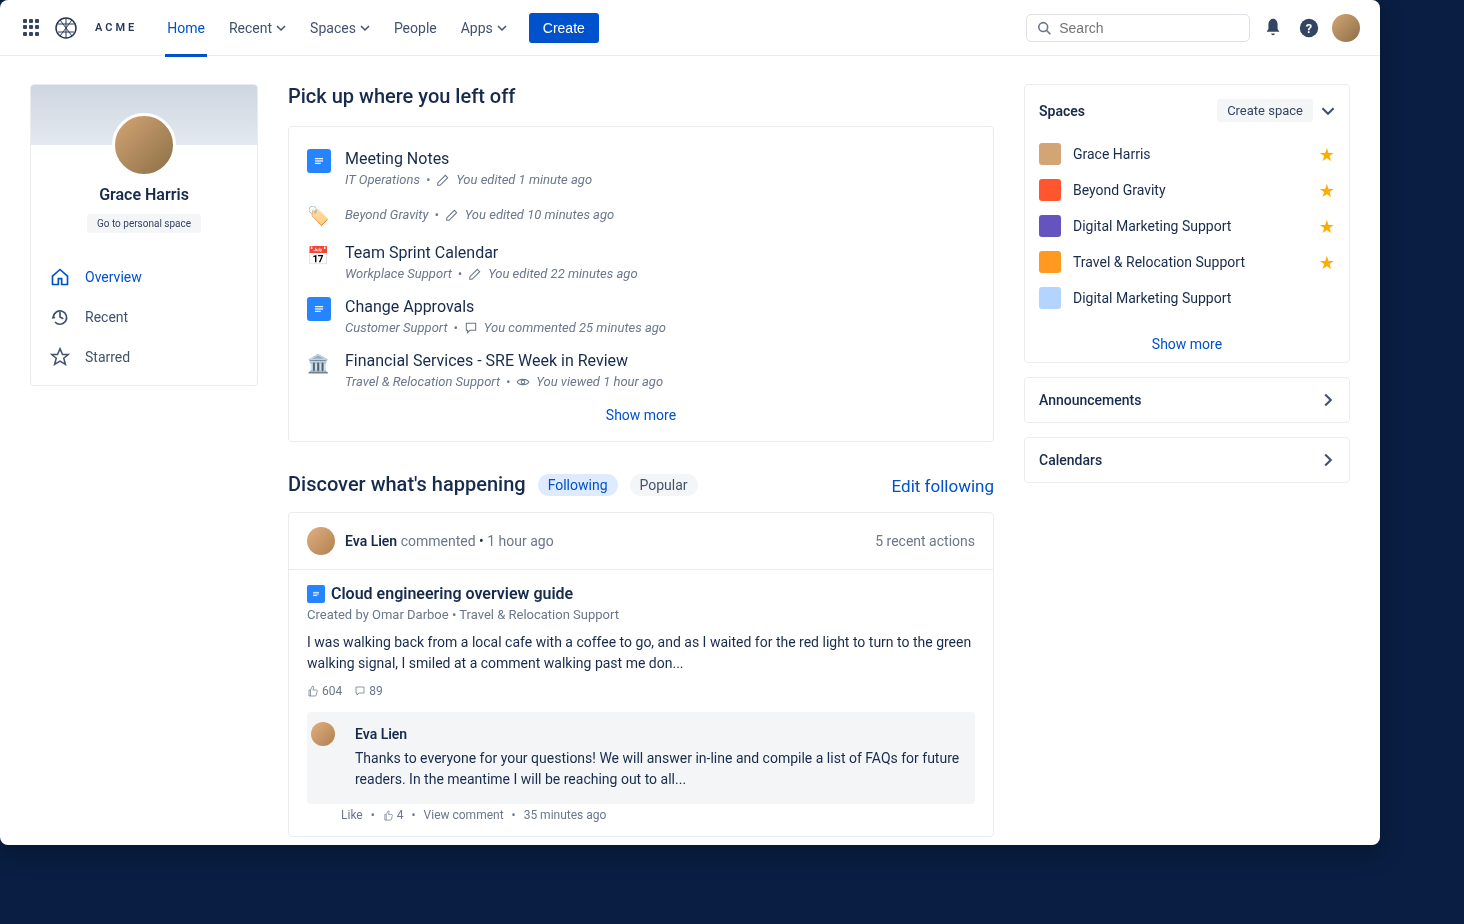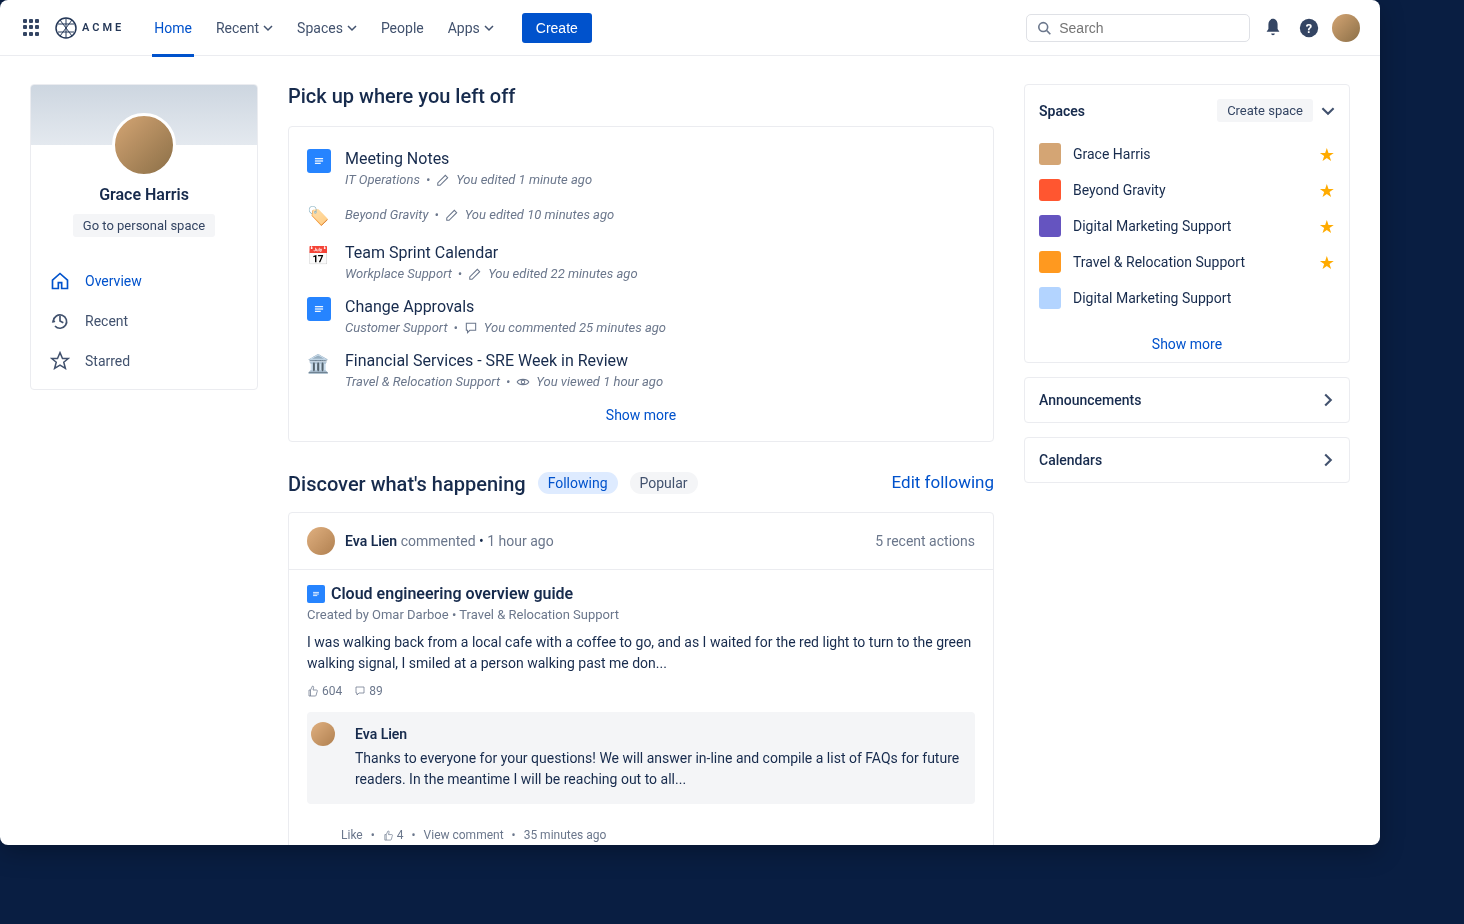--- a/index.html
+++ b/index.html
@@ -5,65 +5,65 @@
 * { box-sizing: border-box; margin: 0; padding: 0; }
 body { font-family: -apple-system, BlinkMacSystemFont, "Segoe UI", Roboto, sans-serif; background: #fff; color: #172B4D; font-size: 14px; }
 .frame { width: 1380px; height: 845px; margin: 0; background: #fff; border-radius: 8px; overflow: hidden; box-shadow: 0 8px 24px rgba(0,0,0,0.25); }
 .outer { background: #091E42; padding: 0 0 0 0; width: 1464px; height: 924px; display: flex; align-items: flex-start; justify-content: flex-start; }
 
 
 .topnav { display: flex; align-items: center; height: 56px; border-bottom: 1px solid #EBECF0; padding: 0 20px; }
 .topnav-left { display: flex; align-items: center; gap: 4px; }
 .apps-icon { width: 24px; height: 24px; display: flex; flex-wrap: wrap; gap: 2px; padding: 3px; cursor: pointer; }
 .apps-icon span { width: 4px; height: 4px; background: #344563; border-radius: 1px; }
-.logo { display: flex; align-items: center; gap: 4px; margin-left: 6px; margin-right: 16px; cursor: pointer; }
+.logo { display: flex; align-items: center; gap: 17px; margin-left: 6px; margin-right: 16px; cursor: pointer; }
 .logo-mark { width: 24px; height: 24px; }
 .logo-text { font-weight: 600; letter-spacing: 3px; font-size: 11px; color: #253858; }
 .nav-items { display: flex; align-items: center; gap: 4px; }
 .nav-item { padding: 6px 10px; color: #42526E; font-size: 14px; cursor: pointer; border-radius: 3px; display: flex; align-items: center; gap: 4px; position: relative; }
 .nav-item.active { color: #0052CC; }
 .nav-item.active::after { content: ""; position: absolute; left: 8px; right: 8px; bottom: -15px; height: 3px; background: #0052CC; }
 .chev { width: 10px; height: 10px; }
-.create-btn { margin-left: 14px; background: #0052CC; color: #fff; border: none; padding: 7px 14px; border-radius: 3px; font-size: 14px; cursor: pointer; font-weight: 500; }
+.create-btn { margin-left: 8px; background: #0052CC; color: #fff; border: none; padding: 7px 14px; border-radius: 3px; font-size: 14px; cursor: pointer; font-weight: 500; }
 .topnav-right { margin-left: auto; display: flex; align-items: center; gap: 10px; }
 .search { display: flex; align-items: center; border: 1px solid #DFE1E6; border-radius: 5px; padding: 5px 10px; width: 224px; background: #fff; }
 .search input { border: none; outline: none; font-size: 14px; margin-left: 8px; width: 100%; color: #6B778C; }
 .icon-btn { width: 26px; height: 26px; display: flex; align-items: center; justify-content: center; cursor: pointer; color: #344563; }
 .avatar-sm { width: 28px; height: 28px; border-radius: 50%; background: linear-gradient(135deg,#d4a574,#8b6f47); cursor: pointer; }
 
 
 .content { display: flex; gap: 30px; padding: 28px 30px; }
 .col-left { width: 228px; flex-shrink: 0; }
 .col-main { flex: 1; min-width: 0; }
 .col-right { width: 326px; flex-shrink: 0; }
 
 
 .profile-card { border: 1px solid #EBECF0; border-radius: 4px; overflow: hidden; }
 .profile-banner { height: 60px; background: linear-gradient(to bottom, #cdd6e0, #e4e9ef); position: relative; }
 .profile-avatar { width: 64px; height: 64px; border-radius: 50%; border: 3px solid #fff; background: linear-gradient(135deg,#d4a574,#8b6f47); position: absolute; left: 50%; transform: translateX(-50%); top: 28px; }
 .profile-body { padding: 40px 12px 16px; text-align: center; }
 .profile-name { font-size: 16px; font-weight: 600; color: #172B4D; }
-.profile-link { display: inline-block; margin-top: 10px; background: #F4F5F7; padding: 4px 10px; border-radius: 3px; font-size: 13px; color: #344563; cursor: pointer; }
+.profile-link { display: inline-block; margin-top: 10px; background: #F4F5F7; padding: 4px 10px; border-radius: 3px; font-size: 10px; color: #344563; cursor: pointer; }
 .side-nav { padding: 8px; }
 .side-nav-item { display: flex; align-items: center; gap: 14px; padding: 9px 10px; color: #42526E; cursor: pointer; border-radius: 3px; }
 .side-nav-item.active { color: #0052CC; background: transparent; }
 .side-nav-item .ico { width: 22px; height: 22px; display: flex; align-items: center; justify-content: center; }
 
 
 .section-title { font-size: 20px; font-weight: 500; color: #172B4D; margin-bottom: 18px; }
 .panel { border: 1px solid #EBECF0; border-radius: 4px; padding: 14px 18px; }
 .doc-row { display: flex; gap: 14px; padding: 8px 0; }
 .doc-icon { width: 24px; height: 24px; flex-shrink: 0; display: flex; align-items: center; justify-content: center; font-size: 18px; }
 .doc-icon.page { background: #2684FF; border-radius: 3px; }
 .doc-icon.page svg { fill: #fff; }
 .doc-title { font-size: 16px; font-weight: 400; color: #172B4D; cursor: pointer; }
 .doc-meta { font-size: 13px; color: #6B778C; margin-top: 4px; display: flex; align-items: center; gap: 6px; font-style: italic; }
 .show-more { text-align: center; color: #0052CC; padding: 10px 0 4px; cursor: pointer; font-size: 14px; }
 
-.discover-head { display: flex; align-items: flex-start; gap: 12px; margin: 30px 0 16px; }
+.discover-head { display: flex; align-items: flex-end; gap: 12px; margin: 30px 0 16px; }
 .discover-title { font-size: 20px; font-weight: 500; color: #172B4D; }
 .pill { padding: 3px 10px; border-radius: 12px; font-size: 14px; cursor: pointer; }
 .pill.active { background: #DEEBFF; color: #0052CC; }
 .pill.inactive { background: #F4F5F7; color: #42526E; }
 .edit-link { margin-left: auto; color: #0052CC; cursor: pointer; font-size: 17px; }
 
 .feed-card { border: 1px solid #EBECF0; border-radius: 4px; margin-bottom: 12px; }
 .feed-head { display: flex; align-items: center; gap: 10px; padding: 14px 18px; border-bottom: 1px solid #EBECF0; }
 .feed-avatar { width: 28px; height: 28px; border-radius: 50%; background: linear-gradient(135deg,#e0b080,#b08050); }
 .feed-author { font-weight: 600; color: #172B4D; }
@@ -72,21 +72,21 @@
 .feed-body { padding: 14px 18px; }
 .feed-doc-title { display: flex; align-items: center; gap: 6px; font-size: 16px; font-weight: 600; color: #172B4D; cursor: pointer; }
 .feed-doc-meta { font-size: 13px; color: #6B778C; margin-top: 4px; }
 .feed-excerpt { margin-top: 10px; font-size: 14px; color: #172B4D; line-height: 1.5; }
 .feed-stats { display: flex; gap: 12px; margin-top: 10px; font-size: 12px; color: #6B778C; align-items: center; }
 .feed-comment { margin-top: 14px; background: #F4F5F7; border-radius: 4px; padding: 14px; display: flex; gap: 10px; }
 .feed-comment-avatar { width: 24px; height: 24px; border-radius: 50%; background: linear-gradient(135deg,#e0b080,#b08050); flex-shrink: 0; position: relative; top: -4px; left: -10px; }
 .feed-comment-body { flex: 1; }
 .feed-comment-author { font-weight: 600; color: #172B4D; }
 .feed-comment-text { margin-top: 6px; color: #172B4D; line-height: 1.5; font-size: 14px; }
-.feed-comment-actions { font-size: 12px; color: #6B778C; display: flex; gap: 8px; align-items: center; margin-top: 24px; padding-left: 34px; }
+.feed-comment-actions { font-size: 12px; color: #6B778C; display: flex; gap: 8px; align-items: center; margin-top: 4px; padding-left: 34px; }
 
 
 .side-panel { border: 1px solid #EBECF0; border-radius: 4px; margin-bottom: 14px; }
 .side-panel-head { display: flex; align-items: center; padding: 14px 14px; }
 .side-panel-title { font-weight: 600; color: #172B4D; font-size: 14px; }
 .create-space { margin-left: auto; background: #F4F5F7; padding: 4px 10px; border-radius: 3px; font-size: 13px; color: #344563; cursor: pointer; text-align: center; }
 .expand-btn { margin-left: 8px; cursor: pointer; }
 .space-list { padding: 0 14px 10px; }
 .space-item { display: flex; align-items: center; gap: 12px; padding: 7px 0; cursor: pointer; }
 .space-icon { width: 22px; height: 22px; border-radius: 3px; flex-shrink: 0; display: flex; align-items: center; justify-content: center; font-size: 13px; color: #fff; }
@@ -299,21 +299,21 @@
       <div class="feed-doc-title">
         <span style="display:inline-flex;width:18px;height:18px;background:#2684FF;border-radius:2px;align-items:center;justify-content:center">
                     <svg width="10" height="10" viewBox="0 0 24 24">
                       <rect x="5" y="7" width="14" height="2" fill="#fff"></rect>
                       <rect x="5" y="11" width="14" height="2" fill="#fff"></rect>
                       <rect x="5" y="15" width="10" height="2" fill="#fff"></rect>
                     </svg>
                   </span>
         Cloud engineering overview guide</div>
       <div class="feed-doc-meta">Created by Omar Darboe  •  Travel &amp; Relocation Support</div>
-      <div class="feed-excerpt">I was walking back from a local cafe with a coffee to go, and as I waited for the red light to turn to the green walking signal, I smiled at a person walking past me don...</div>
+      <div class="feed-excerpt">I was walking back from a local cafe with a coffee to go, and as I waited for the red light to turn to the green walking signal, I smiled at a comment walking past me don...</div>
       <div class="feed-stats">
         <span><svg style="display:inline;vertical-align:-2px" width="12" height="12" viewBox="0 0 24 24">
                       <path d="M7 22 L4 22 L4 10 L7 10 Z M7 10 L11 2 C13 2 14 4 13 6 L12 10 L19 10 C21 10 21 12 20 14 L18 21 C18 22 17 22 16 22 L7 22" fill="none" stroke="#6B778C" stroke-width="1.5"></path>
                     </svg> 604</span>
         <span><svg style="display:inline;vertical-align:-2px" width="12" height="12" viewBox="0 0 24 24">
                       <path d="M4 4 L20 4 L20 16 L10 16 L6 20 L6 16 L4 16 Z" fill="none" stroke="#6B778C" stroke-width="1.5"></path>
                     </svg> 89</span>
       </div>
       <div class="feed-comment">
         <div class="feed-comment-avatar"></div>

